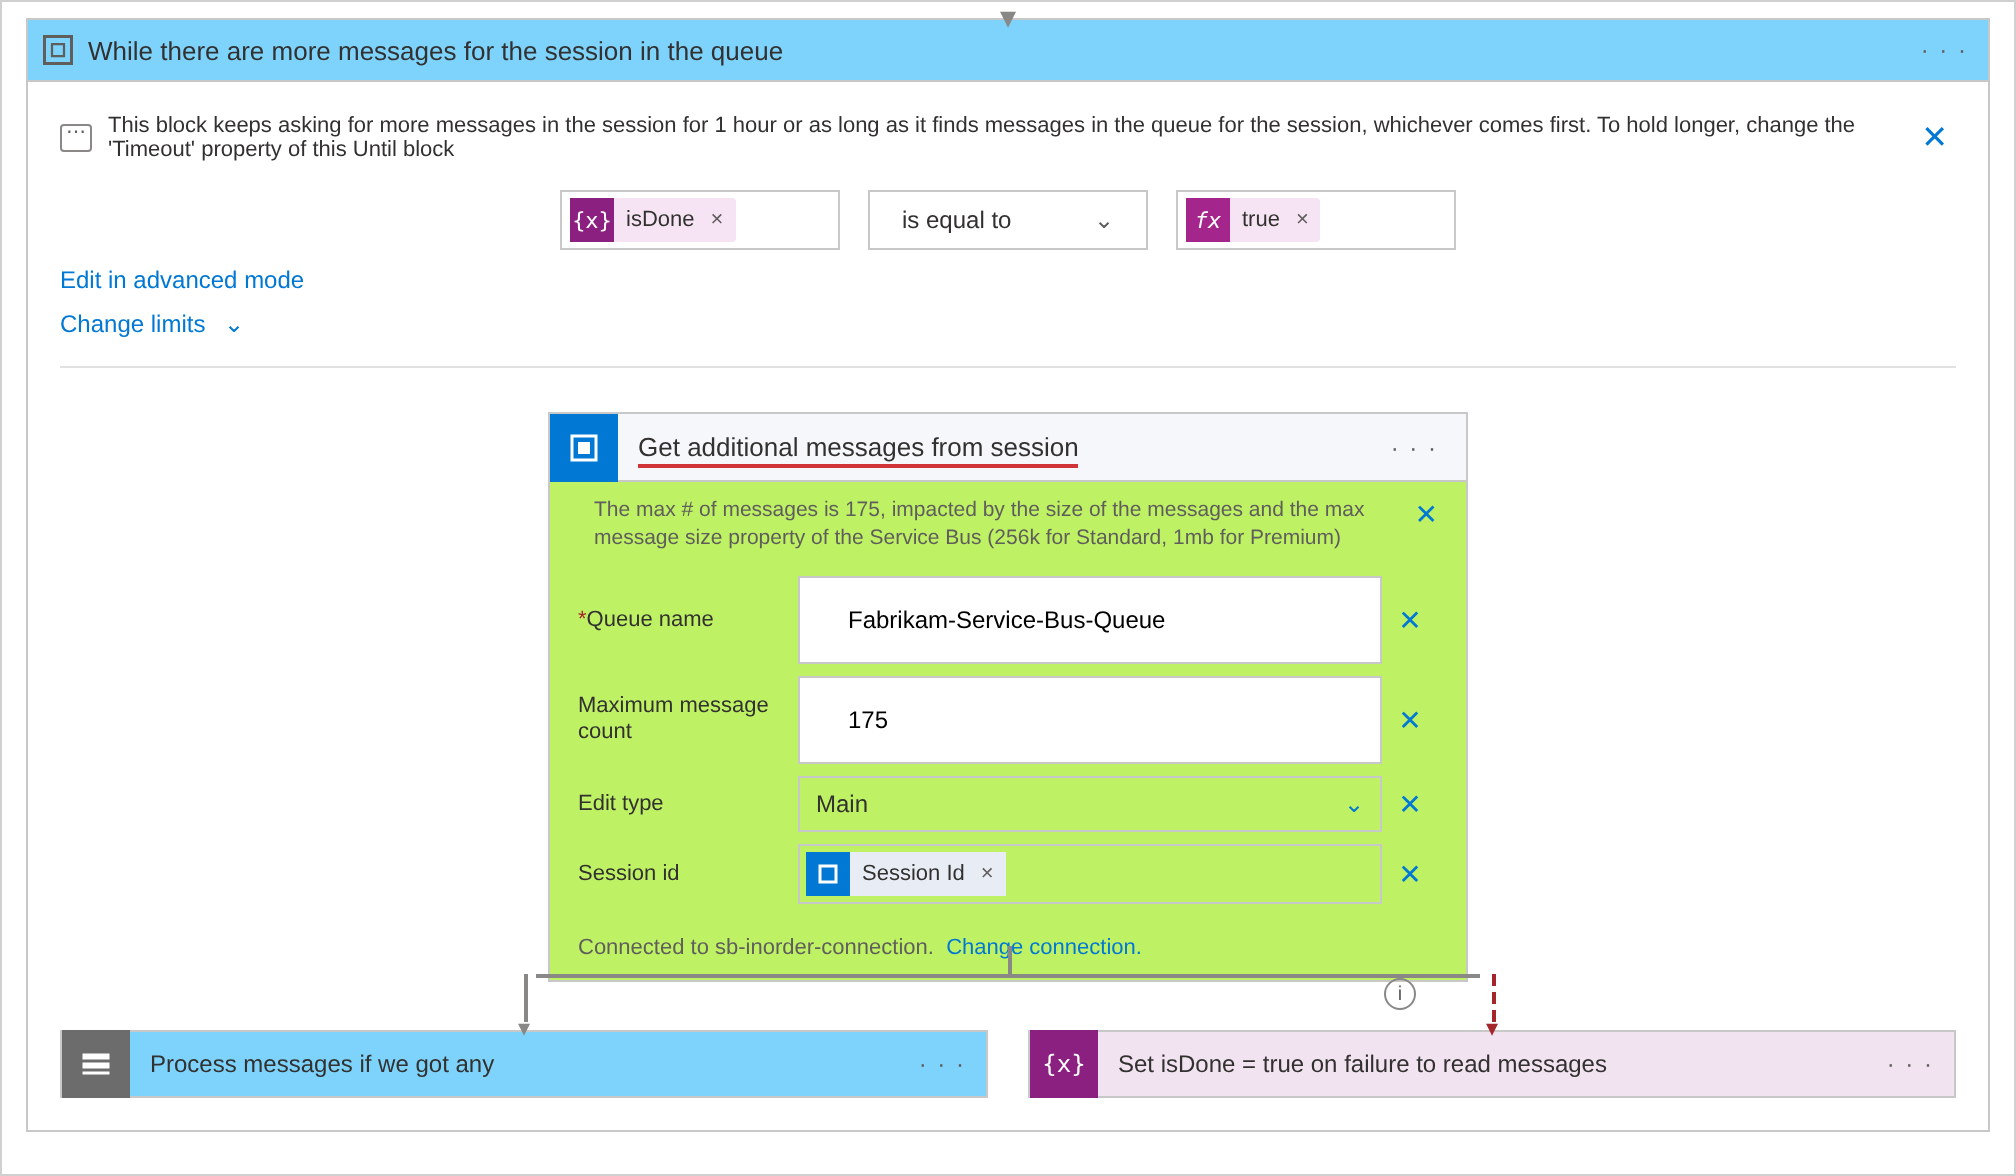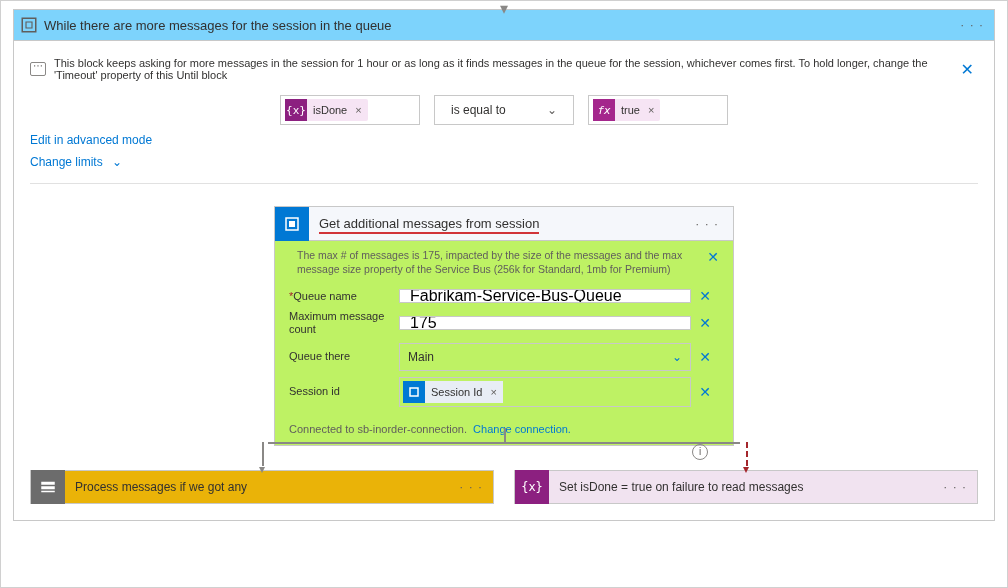--- a/index.html
+++ b/index.html
@@ -45,21 +45,21 @@
 
   .msg-row { display:flex; gap:8px; align-items:flex-start; padding-bottom: 6px; }
   .msg-row .hint-icon { margin-top: 2px; }
   .msg-text { font-size: 10.5px; color: #605e5c; flex:1; line-height:1.3; }
   .msg-close { color:#0078d4; font-size:14px; cursor:pointer; }
 
   .form-row { display:flex; align-items:center; margin: 6px 0; gap: 10px; }
   .form-label { width: 100px; font-size: 11px; color: #323130; line-height:1.2; }
   .form-label .req { color:#a4262c; }
   .input-wrap { flex:1; display:flex; align-items:center; }
-  .input-wrap input { flex:1; height:14px; border:1px solid #c8c8c8; padding: 0 10px; font-size:16px; }
+  .input-wrap input { flex:1; height:44px; border:1px solid #c8c8c8; padding: 0 24px; font-size:12px; }
   .input-wrap .select { flex:1; height:28px; border:1px solid #c8c8c8; padding: 0 8px; font-size:12px; display:flex; align-items:center; justify-content:space-between;text-align:center; }
   .input-wrap .sesbox { flex:1; height:30px; border:1px solid #c8c8c8; padding: 3px; display:flex; align-items:center; }
   .clr { width: 28px; text-align:center; color:#0078d4; font-size:14px; cursor:pointer; }
 
   .session-token { display:inline-flex; align-items:center; background:#e8edf5; height:22px; font-size:11px; }
   .session-token .sb-s { width:22px; height:22px; background:#0078d4; display:flex; align-items:center; justify-content:center; color:#fff; }
   .session-token .t { padding:0 6px; }
 
   .conn-line { font-size:11px; color:#605e5c; padding-top: 10px; }
   .conn-line a { color:#0078d4; text-decoration:none; }
@@ -75,21 +75,21 @@
   .branch-arrow { position:absolute; top:6px; left:50%; transform:translateX(-50%); font-size:12px; }
   .branch.left .branch-arrow { color:#8a8886; }
   .branch.right .branch-arrow { color:#a4262c; }
   .info-icon { position:absolute; top:-12px; left:50%; margin-left: -54px; width:16px; height:16px; border:1px solid #8a8886; border-radius:50%; font-size:10px; display:flex; align-items:center; justify-content:center; color:#605e5c; }
 
   .branch-card { height:34px; display:flex; align-items:center; border:1px solid #c8c8c8; margin-top:14px; }
   .bc-icon { width:34px; height:34px; display:flex; align-items:center; justify-content:center; color:#fff; flex-shrink:0; }
   .bc-icon.grey { background:#6c6c6c; }
   .bc-icon.purple { background:#8c2080; font-family:monospace; }
   .bc-title { flex:1; padding:0 10px; font-size:12px; }
-  .branch.left .branch-card { background:#eab308; }
+  .branch.left .branch-card { background:#7dd3fc; }
   .branch.right .branch-card { background:#f1e3f0; }
 
   .add-action { display:flex; align-items:center; justify-content:center; gap:8px; margin-top: 28px; color:#0078d4; font-size:12px; cursor:pointer; }
   .add-icon { width:20px; height:14px; border:2px solid #0078d4; border-top:none; position:relative; }
   .add-icon::before { content:""; position:absolute; top:-10px; left:7px; width:2px; height:10px; background:#0078d4; }
   .add-icon::after { content:"+"; position:absolute; top:-18px; left:4px; font-size:11px; color:#0078d4; }
 </style>
 </head>
 <body>
 
@@ -172,21 +172,21 @@
           </div>
         </div>
         <div class="form-row">
           <div class="form-label">Maximum message count</div>
           <div class="input-wrap">
             <input value="175" style="">
             <div class="clr">✕</div>
           </div>
         </div>
         <div class="form-row">
-          <div class="form-label">Queue there</div>
+          <div class="form-label">Edit type</div>
           <div class="input-wrap">
             <div class="select">
               <span>Main</span>
               <span style="color:#0078d4">⌄</span>
             </div>
             <div class="clr">✕</div>
           </div>
         </div>
         <div class="form-row">
           <div class="form-label">Session id</div>

